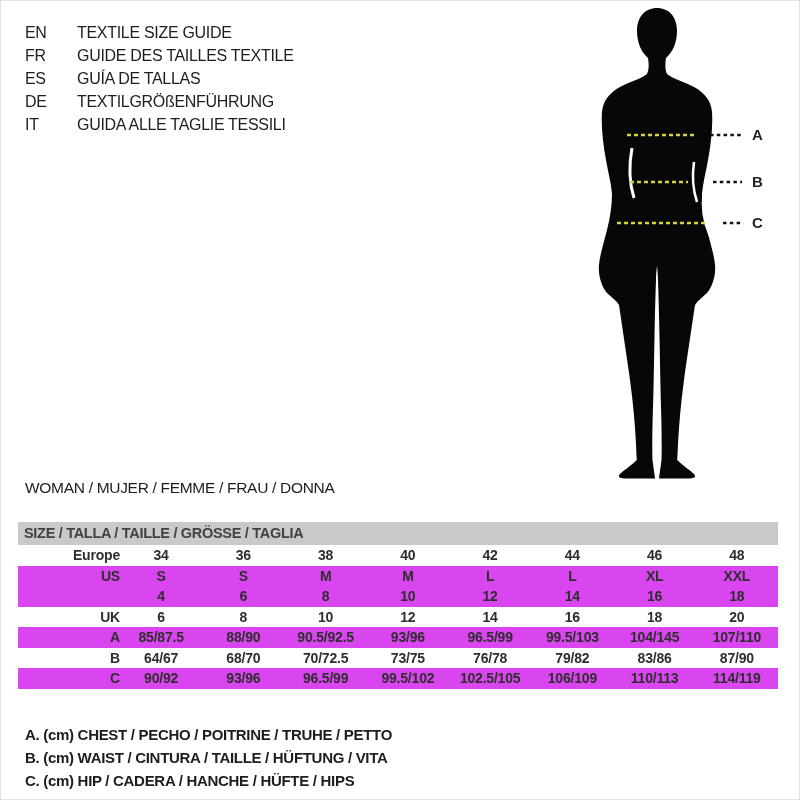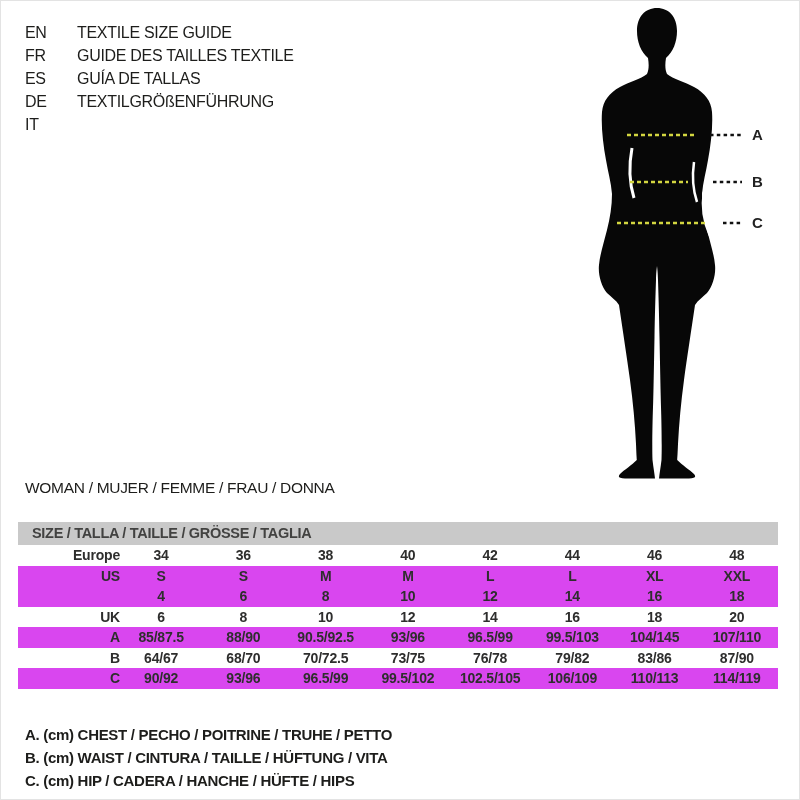--- a/index.html
+++ b/index.html
@@ -11,21 +11,21 @@
   
   .langs{position:absolute;left:25px;top:21px;}
   .lang-row{display:flex;height:23px;align-items:center;font-size:16px;font-weight:400;letter-spacing:-0.3px;white-space:nowrap;}
   .lang-code{width:52px;flex:0 0 52px;}
   
   .figure-wrap{position:absolute;left:595px;top:2px;width:200px;height:478px;}
   
   .gender-heading{position:absolute;left:25px;top:479px;font-size:15.5px;font-weight:400;letter-spacing:-0.3px;white-space:nowrap;}
   
   .size-table{position:absolute;left:18px;top:522px;width:760px;}
-  .table-header{height:23px;background:#c9c9c9;color:#424241;font-size:14.5px;font-weight:700;line-height:23px;padding-left:14px;letter-spacing:-0.3px;}
+  .table-header{height:23px;background:#c9c9c9;color:#424241;font-size:14.5px;font-weight:700;line-height:23px;padding-left:6px;letter-spacing:-0.3px;}
   table.sizes{border-collapse:collapse;width:100%;table-layout:fixed;}
   table.sizes td{height:20.5px;padding:0;font-size:14px;font-weight:700;letter-spacing:-0.2px;text-align:center;color:#2e2e2d;white-space:nowrap;overflow:hidden;}
   table.sizes td.lbl{text-align:right;padding-left:6px;}
   table.sizes col.lblcol{width:102px;}
   tr.shaded{background:#d946ef;}
   
   .legend{position:absolute;left:25px;top:723px;}
   .legend-line{height:23px;line-height:23px;font-size:15px;font-weight:700;letter-spacing:-0.3px;white-space:nowrap;}
 </style>
 </head>
@@ -45,20 +45,21 @@
     <div class="lang-row">
       <span class="lang-code">ES</span>
       <span class="lang-title">GUÍA DE TALLAS</span>
     </div>
     <div class="lang-row">
       <span class="lang-code">DE</span>
       <span class="lang-title">TEXTILGRÖßENFÜHRUNG</span>
     </div>
     <div class="lang-row">
       <span class="lang-code">IT</span>
+      <span class="lang-title">GUIDA ALLE TAGLIE TESSILI</span>
     </div>
   </div>
 
   <div class="figure-wrap">
     <svg width="200" height="478" viewBox="0 0 200 478" xmlns="http://www.w3.org/2000/svg">
       <path fill="#070707" d="
         M 62 6
         C 74 6 82 15 82 29
         C 82 40 78 50 71 56
         C 70 62 70 68 72 72

